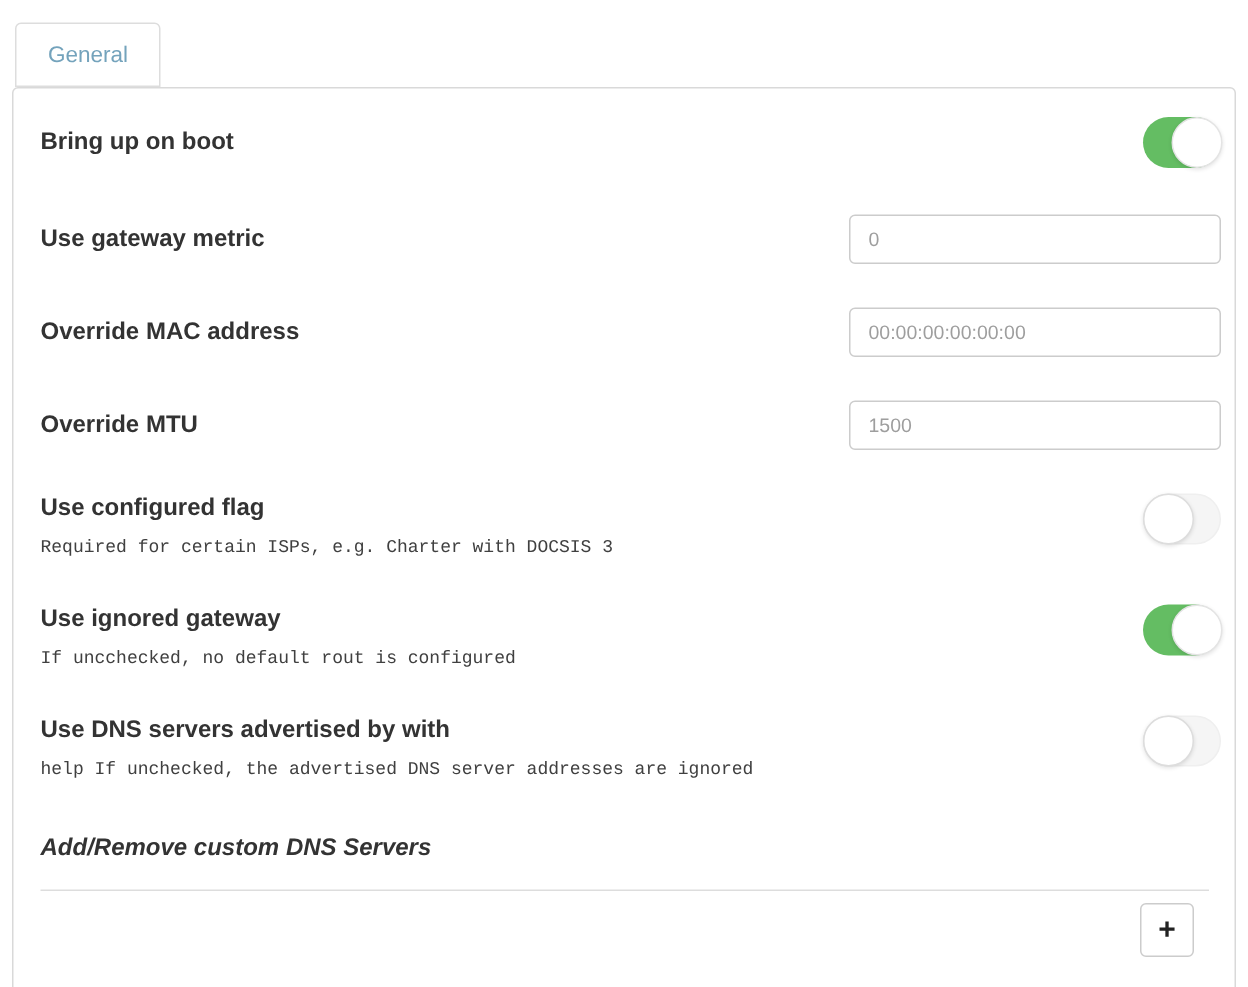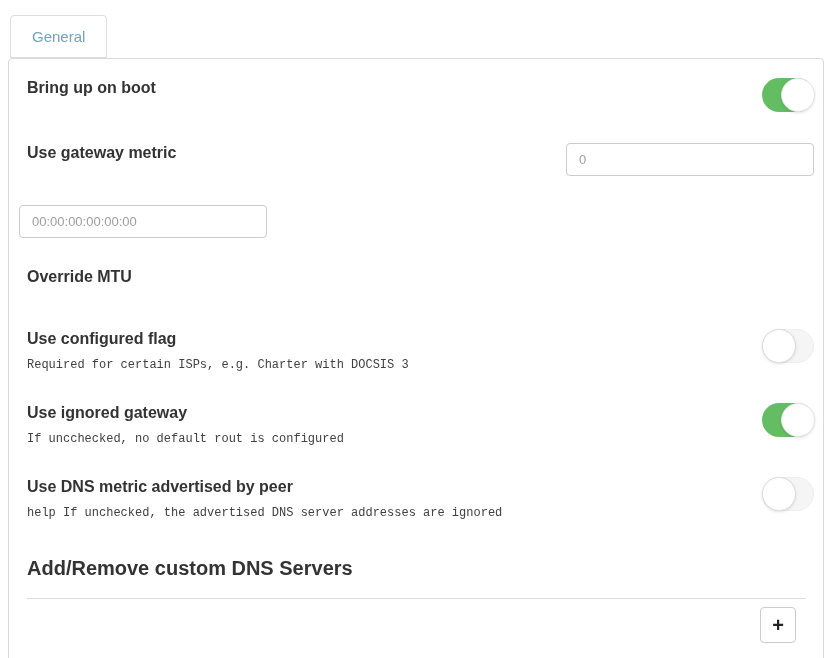--- a/index.html
+++ b/index.html
@@ -63,21 +63,21 @@
     position: relative;
     z-index: 1;
     background: #fff;
   }
   .panel-content { padding: 19px 9px 0 10px; }
   
   .row {
     display: flex;
     justify-content: space-between;
   }
-  .row.center { }
+  .row.center { align-items: center; }
   .row.top { align-items: flex-start; }
   .r-toggle1 { min-height: 34px; margin-bottom: 31px; }
   .r-input   { min-height: 33px; margin-bottom: 29px; }
   .r-help    { margin-bottom: 31px; }
   .r-help.last { margin-bottom: 37px; }
   .label {
     font-size: 16px;
     font-weight: bold;
     color: var(--label-text);
     padding-left: 8px;
@@ -120,24 +120,25 @@
     width: 34px; height: 34px;
     background: #fff;
     border-radius: 50%;
     border: 1px solid #ddd;
     box-shadow: 0 1px 3px rgba(0,0,0,0.12);
   }
   .toggle.on  .knob { right: -1px; top: 0; border-color: #e4e4e4; }
   .toggle.off .knob { left: -1px; top: -1px; }
   
   .section-header {
-    font-size: 20px;
+    font-size: 16px;
     font-weight: bold;
     color: var(--label-text);
     padding-left: 8px;
+    font-style: italic;
   }
   .divider {
     height: 1px;
     background: #ddd;
     margin: 18px 8px 0 8px;
   }
   .add-row {
     display: flex;
     justify-content: flex-end;
     padding-right: 18px;
@@ -172,25 +173,27 @@
         <div class="knob"></div>
       </div>
     </div>
 
     <div class="row center r-input">
       <div class="label">Use gateway metric</div>
       <input class="text-input" type="text" placeholder="0" style="">
     </div>
 
     <div class="row center r-input">
+      <div class="label">Override MAC address</div>
       <input class="text-input" type="text" placeholder="00:00:00:00:00:00" style="">
     </div>
 
     <div class="row center r-input">
       <div class="label">Override MTU</div>
+      <input class="text-input" type="text" placeholder="1500" style="">
     </div>
 
     <div class="row top r-help">
       <div>
         <div class="label">Use configured flag</div>
         <div class="help">Required for certain ISPs, e.g. Charter with DOCSIS 3</div>
       </div>
       <div class="toggle off">
         <div class="knob"></div>
       </div>
@@ -201,21 +204,21 @@
         <div class="label">Use ignored gateway</div>
         <div class="help">If uncchecked, no default rout is configured</div>
       </div>
       <div class="toggle on">
         <div class="knob"></div>
       </div>
     </div>
 
     <div class="row top r-help last">
       <div>
-        <div class="label">Use DNS metric advertised by peer</div>
+        <div class="label">Use DNS servers advertised by with</div>
         <div class="help">help If unchecked, the advertised DNS server addresses are ignored</div>
       </div>
       <div class="toggle off">
         <div class="knob"></div>
       </div>
     </div>
 
     <div class="section-header">Add/Remove custom DNS Servers</div>
     <div class="divider"></div>
     <div class="add-row">

